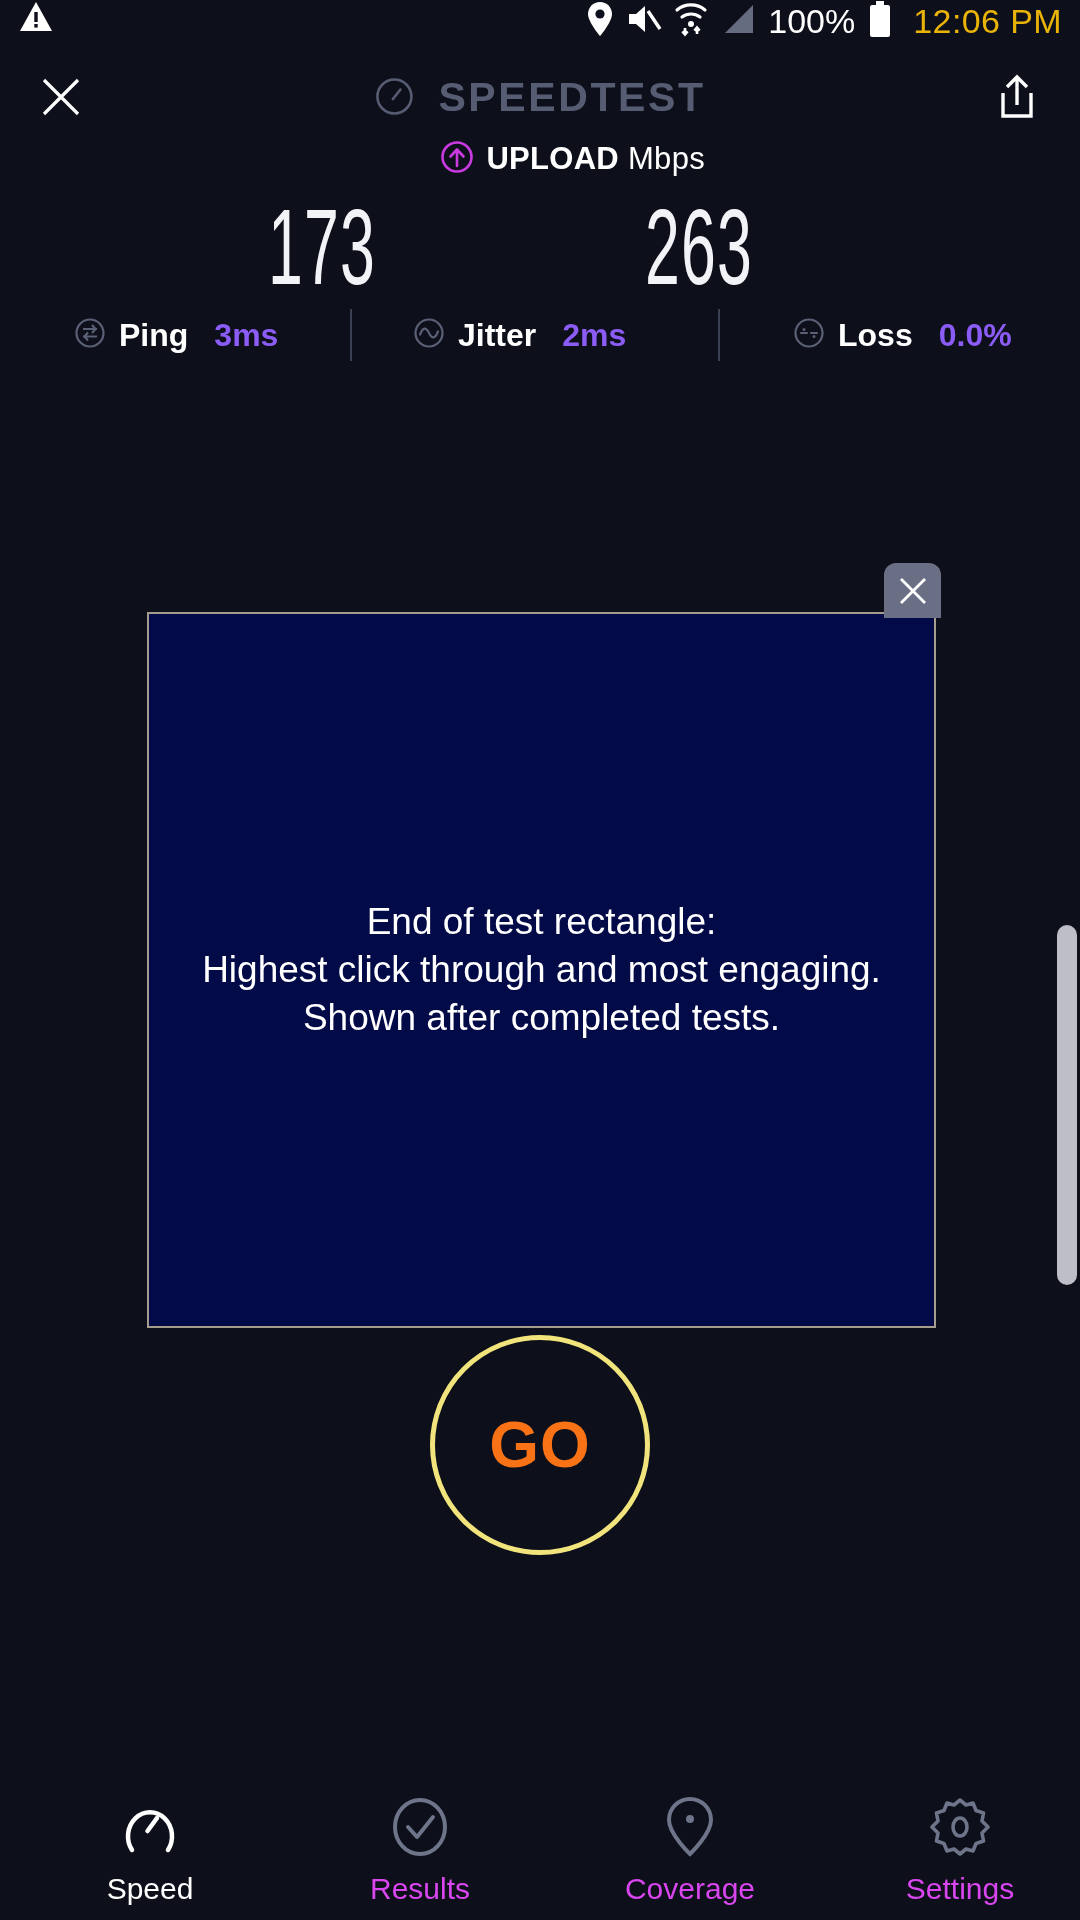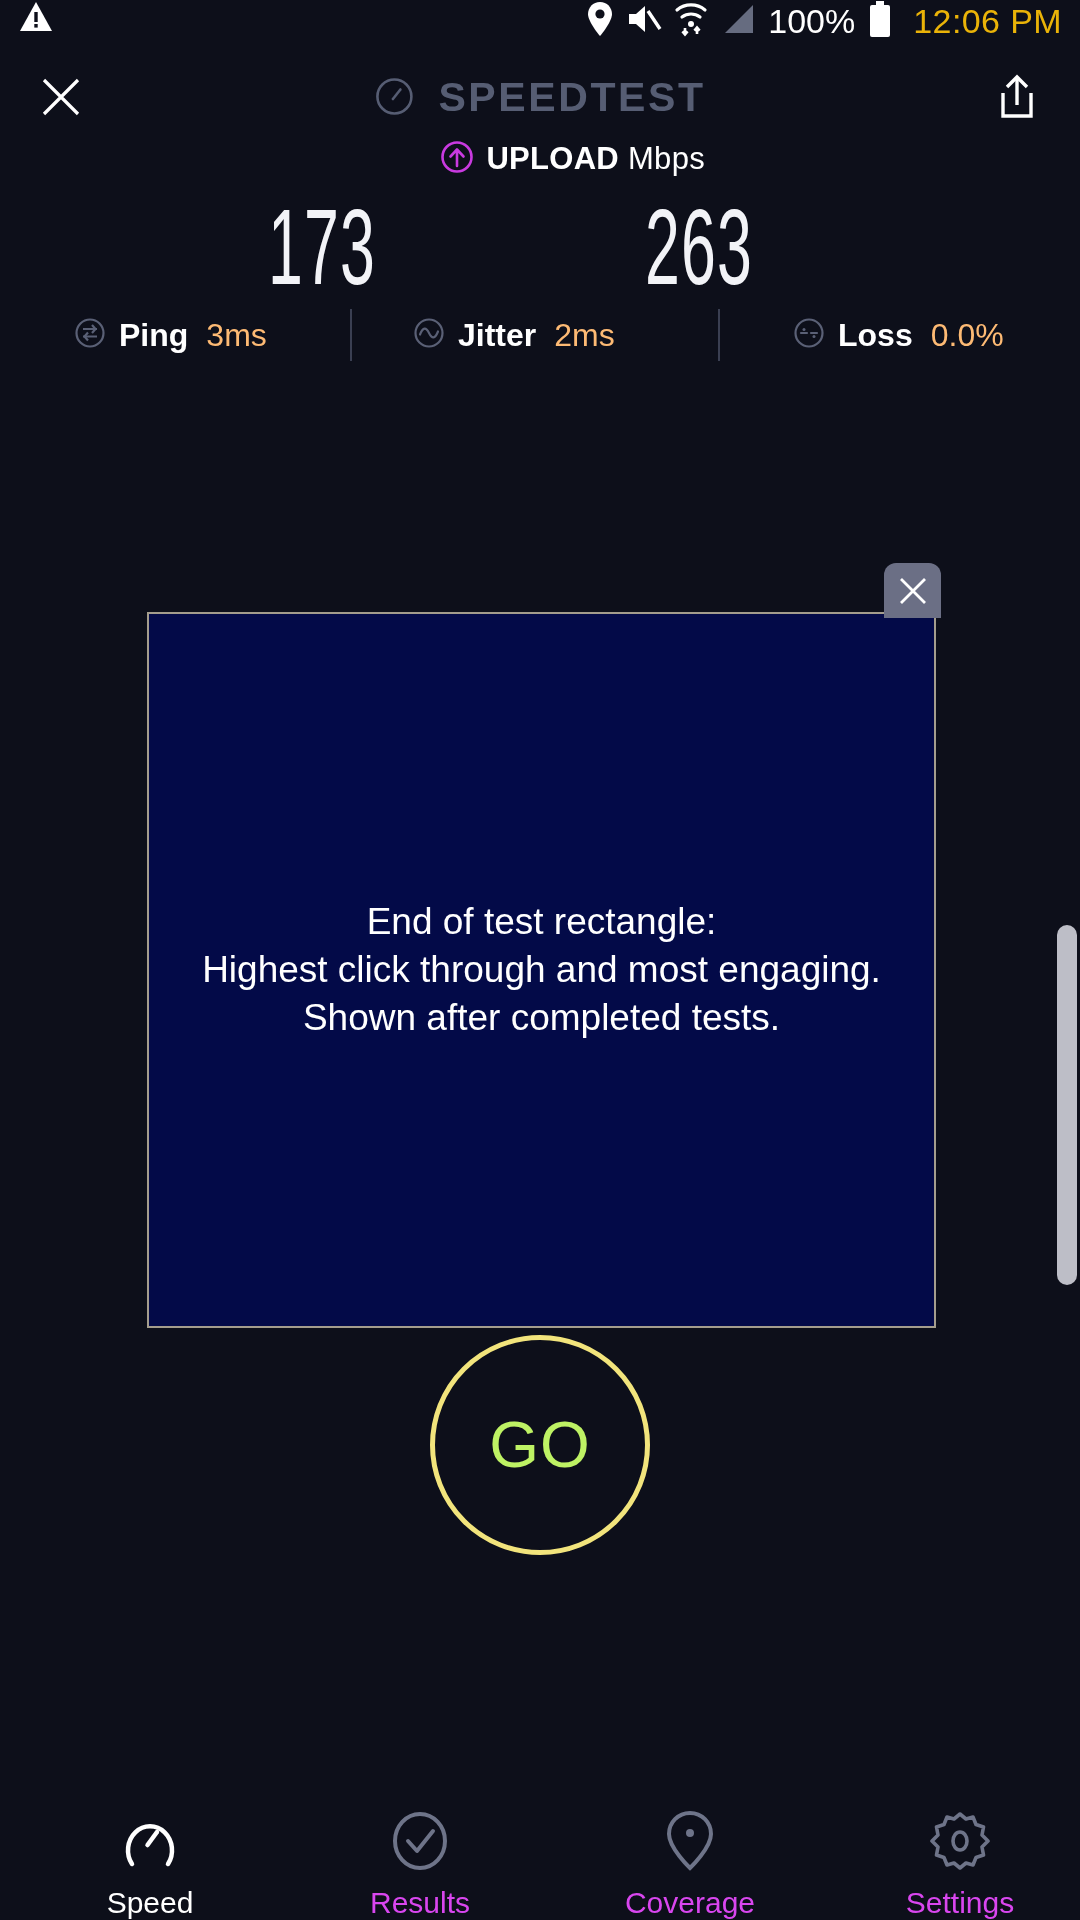--- a/index.html
+++ b/index.html
@@ -88,21 +88,21 @@
   
   .pjl {
     position: absolute; top: 300px; left: 0; width: 1080px; height: 70px;
     display: flex; align-items: center;
   }
   .pjl-item { position: absolute; display: flex; align-items: center; gap: 12px; }
   .pjl-item.ping { left: 73px; }
   .pjl-item.jitter { left: 412px; }
   .pjl-item.loss { left: 792px; }
   .pjl-name { color: #ffffff; font-size: 32px; font-weight: bold; }
-  .pjl-val { color: #fdba74; font-size: 32px; font-weight: normal; margin-left: 6px; }
+  .pjl-val { color: #8b5cf6; font-size: 32px; font-weight: bold; margin-left: 14px; }
   .pjl-div {
     position: absolute; width: 2px; height: 52px; background: #3a3f52; top: 9px;
   }
   .pjl-div.d1 { left: 350px; }
   .pjl-div.d2 { left: 718px; }
 
   
   .ad-close {
     position: absolute; left: 884px; top: 563px;
     width: 57px; height: 55px;
@@ -133,31 +133,31 @@
 
   
   .go-btn {
     position: absolute; left: 50%; top: 1335px; transform: translateX(-50%);
     width: 220px; height: 220px;
     border: 5px solid #f2e47c;
     border-radius: 50%;
     display: flex; align-items: center; justify-content: center;
   }
   .go-label {
-    color: #bef264; font-size: 64px; font-weight: normal; letter-spacing: 1px;
+    color: #f97316; font-size: 64px; font-weight: bold; letter-spacing: 1px;
   }
 
   
   .bottomnav {
     position: absolute; left: 0; bottom: 0; width: 1080px; height: 160px;
     display: flex;
   }
   .nav-item {
     flex: 1; display: flex; flex-direction: column;
-    align-items: center; justify-content: flex-end;
+    align-items: center; justify-content: center;
     padding-top: 22px;
     margin-left: 30px;
   }
   .nav-icon { height: 62px; display: flex; align-items: center; justify-content: center; }
   .nav-label { margin-top: 14px; font-size: 30px; color: #d946ef; }
   .nav-item.active .nav-label { color: #ffffff; }
 </style>
 </head>
 <body>
 

